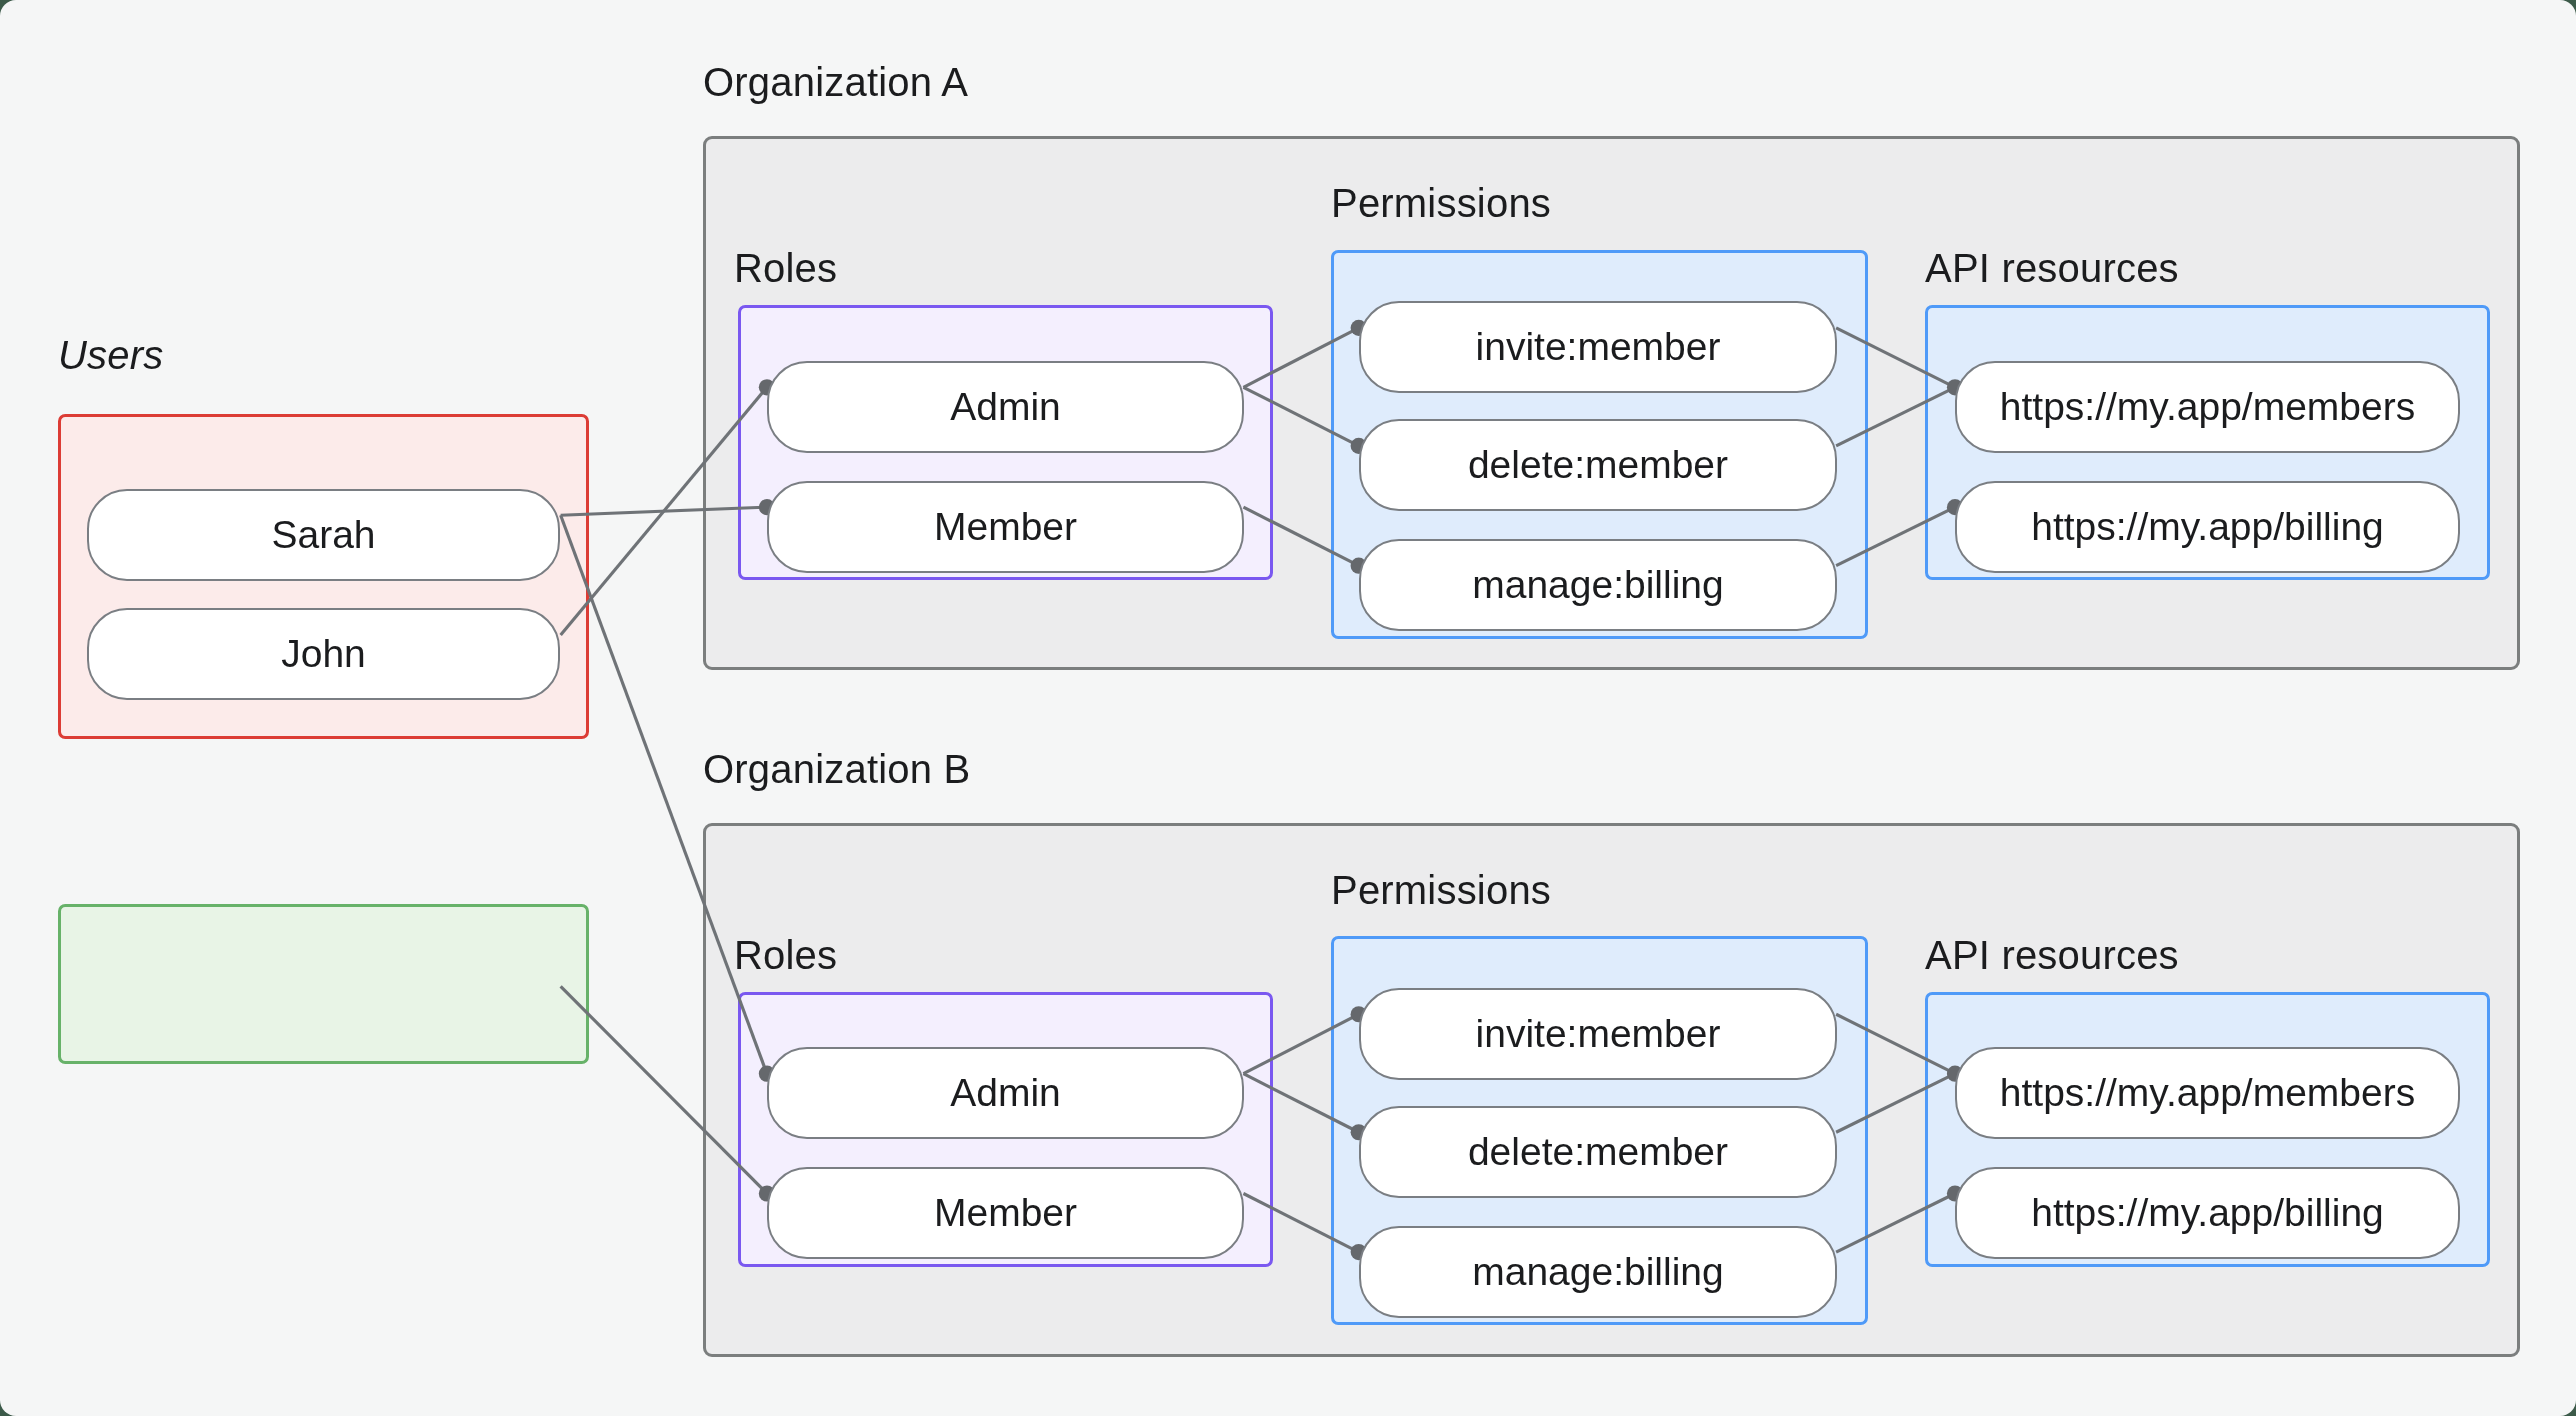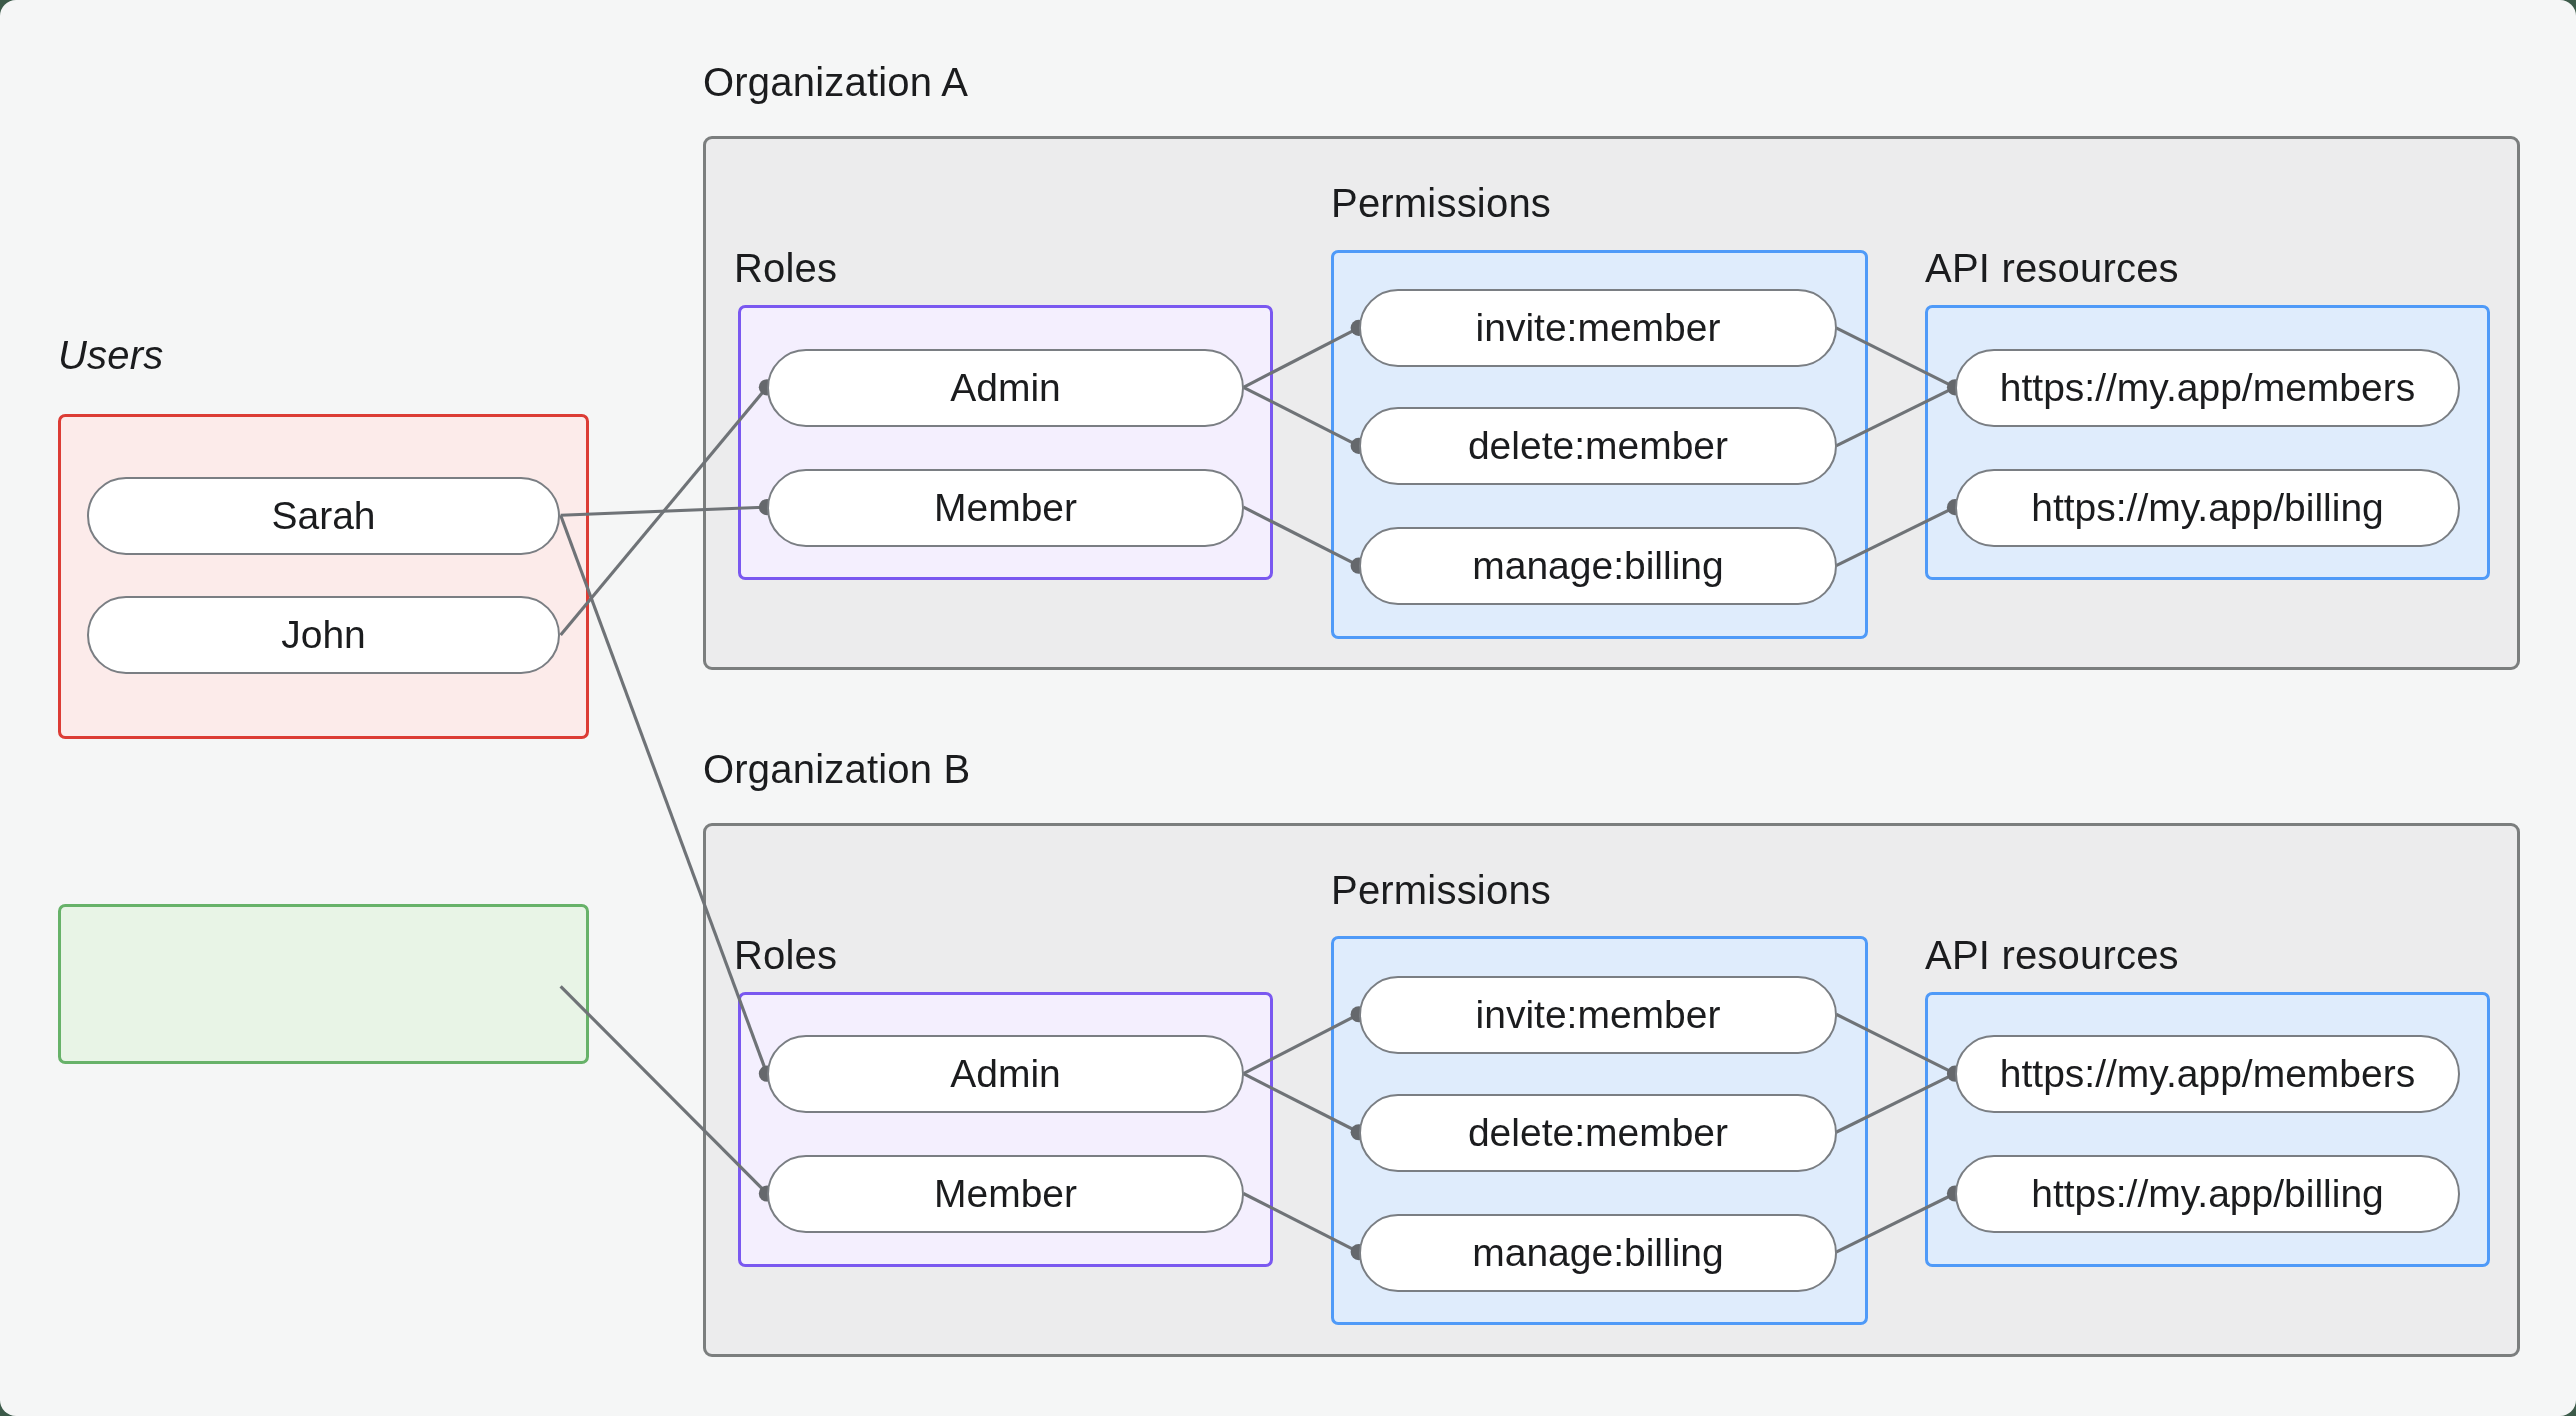--- a/index.html
+++ b/index.html
@@ -19,24 +19,24 @@
   .gbox.org{background:var(--org-fill);border:3.6px solid var(--org-border);}
   .gbox.users{background:var(--users-fill);border:3.6px solid var(--users-border);border-radius:7.2px;}
   .gbox.m2m{background:var(--m2m-fill);border:3.6px solid var(--m2m-border);border-radius:7.2px;}
   .gbox.roles{background:var(--roles-fill);border:3.6px solid var(--roles-border);border-radius:7.2px;}
   .gbox.blue{background:var(--perm-fill);border:3.6px solid var(--perm-border);border-radius:7.2px;}
   .glabel{
     position:absolute;font-size:40px;line-height:47px;
     color:var(--text-color,#1b1c1e);letter-spacing:0.2px;white-space:nowrap;
   }
   .pill{
-    position:absolute;height:78px;box-sizing:border-box;
+    position:absolute;height:92px;box-sizing:border-box;
     background:var(--pill-fill,#fff);border:2.7px solid var(--pill-border);
     border-radius:40px;display:flex;align-items:center;justify-content:center;
-    font-size:39px;color:var(--text-color,#1b1c1e);white-space:nowrap;
+    font-size:39px;color:var(--text-color,#1b1c1e);white-space:nowrap;margin-top:12px;
   }
   #edge-layer{position:absolute;left:0;top:0;pointer-events:none;}
 </style>
 </head>
 <body style="--outer-bg: #3c5a49; --page-bg: #f5f6f6; --org-fill: #ececed; --org-border: #7b7e7e; --users-fill: #fcebea; --users-border: #dc3c35; --m2m-fill: #e8f4e6; --m2m-border: #67b269; --roles-fill: #f4effe; --roles-border: #7a58f0; --perm-fill: #dfecfc; --perm-border: #4f9af8; --pill-fill: #ffffff; --pill-border: #7a7e83; --text-color: #1b1c1e;">
 
 <div class="page">
 
   <div class="gbox users" style="left:58px;top:414px;width:531px;height:325px;"></div>
   <div class="gbox m2m" style="left:58px;top:904px;width:531px;height:160px;"></div>

